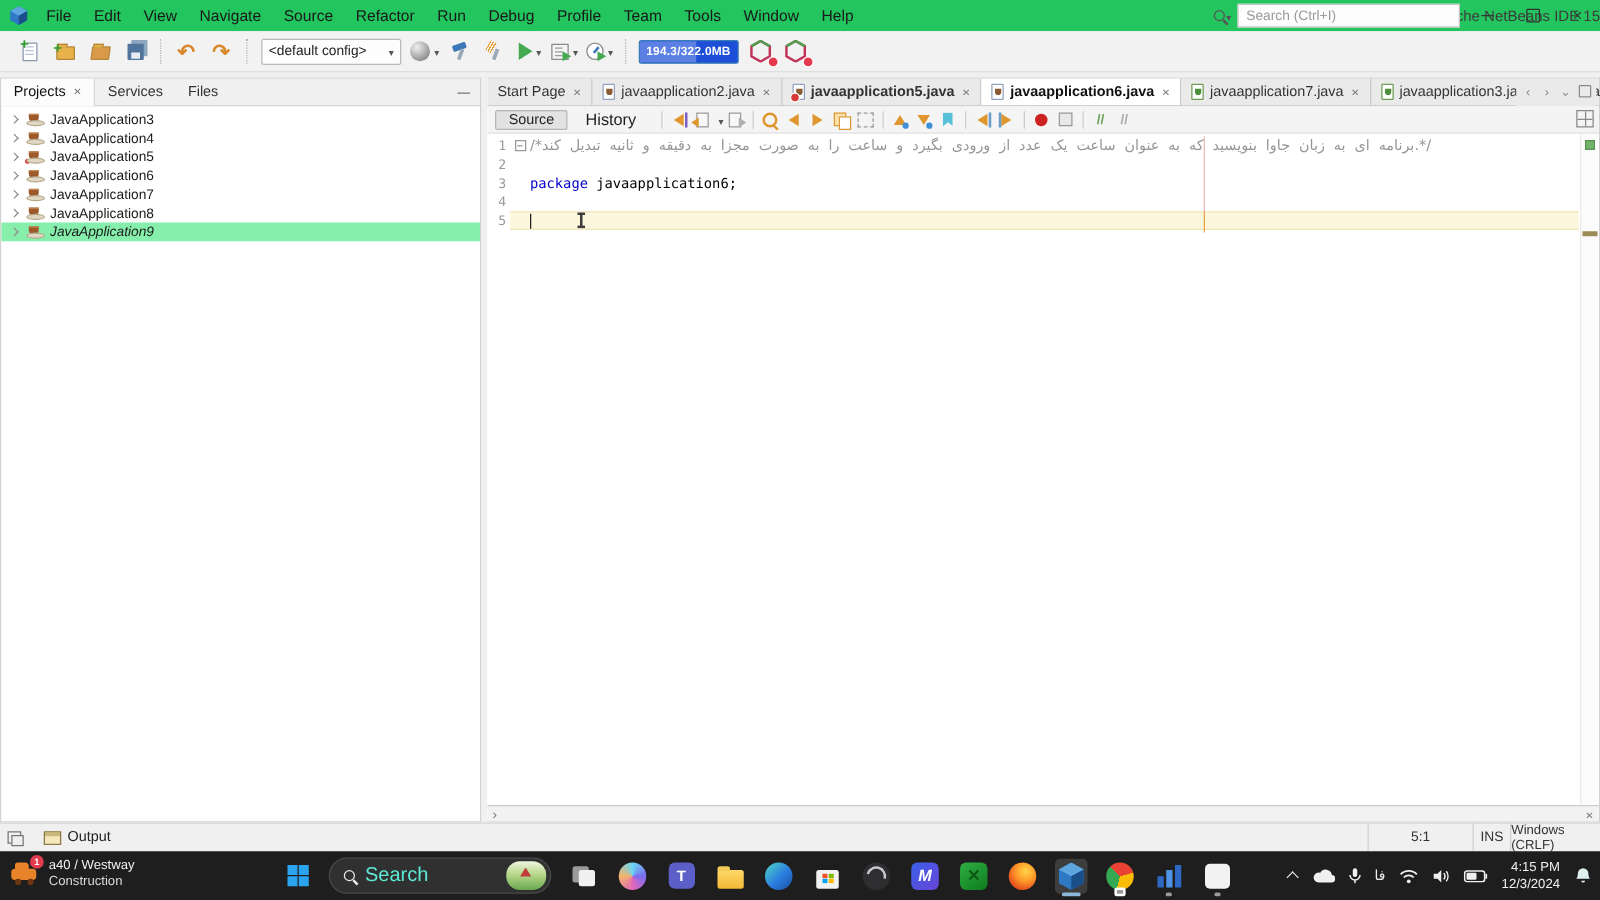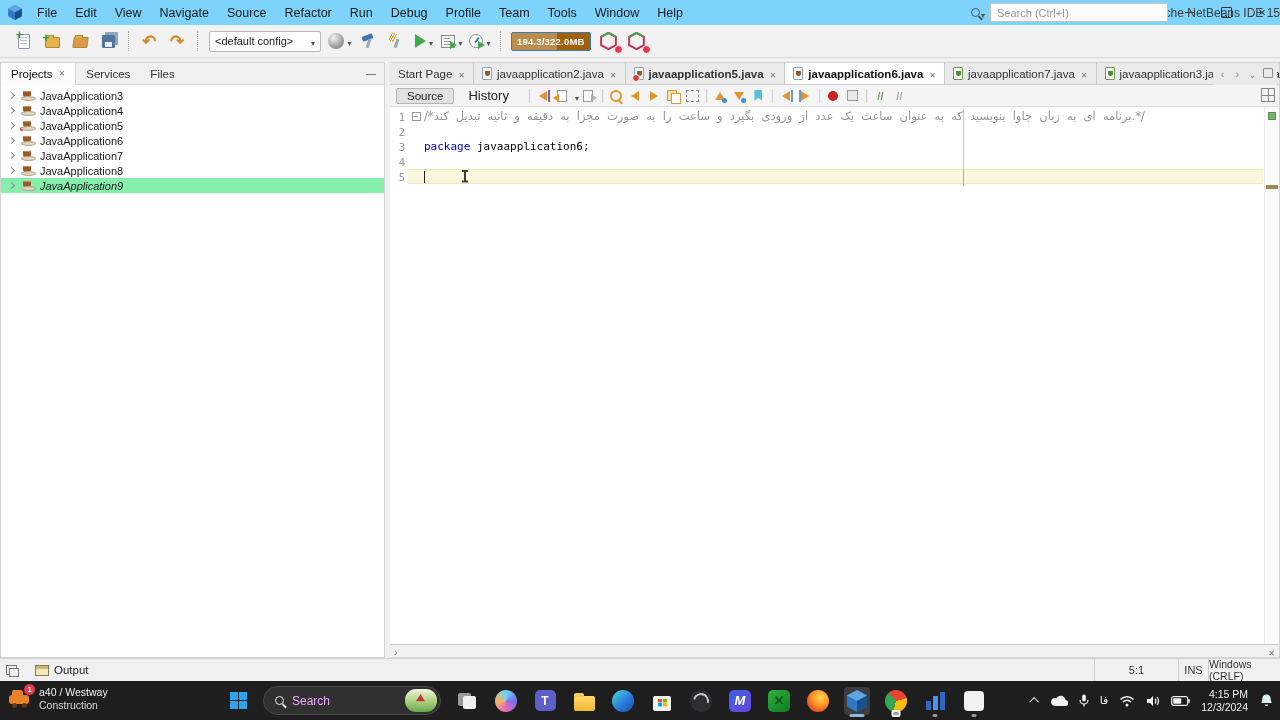--- a/index.html
+++ b/index.html
@@ -1,21 +1,21 @@
 <!DOCTYPE html>
 <html><head>
 <meta charset="utf-8">
 <style>
   * { margin:0; padding:0; box-sizing:border-box; }
   html,body { width:1280px; height:720px; overflow:hidden; }
   body { font-family:"Liberation Sans", sans-serif; background:#f0f0f0; position:relative; }
   #app { position:absolute; inset:0; width:1280px; height:720px; }
 
   
-  .titlebar { position:absolute; left:0; top:0; width:1280px; height:25px; background:#7dd3fc; display:flex; align-items:center; }
+  .titlebar { position:absolute; left:0; top:0; width:1280px; height:25px; background:#22c55e; display:flex; align-items:center; }
   .nb-logo { margin:0 6px 0 8px; display:flex; }
   .menu { display:flex; }
   .menu-item { font-size:12.5px; color:#1a1a1a; padding:4px 9px; cursor:default; }
   .win-title { position:absolute; left:0; right:0; text-align:right; font-size:12px; color:#3c3c3c; pointer-events:none; }
   .search-wrap { position:absolute; right:112px; top:3px; display:flex; align-items:center; }
   .mag { width:9px; height:9px; border:1.5px solid #555; border-radius:50%; position:relative; margin-right:1px; }
   .mag::after { content:""; position:absolute; width:5px; height:1.5px; background:#555; transform:rotate(45deg); right:-4px; bottom:-2px; }
   .mag-dd::after { content:"▾"; font-size:8px; color:#555; }
   .search-input { width:178px; height:19px; border:1px solid #c6c6c6; background:#fdfdfd; font-size:11px; padding:0 6px; color:#333; margin-left:5px; outline:none; font-family:"Liberation Sans",sans-serif; }
   .search-input::placeholder { color:#9a9a9a; }
@@ -45,21 +45,21 @@
   .ic-hammer { width:16px; height:16px; position:relative; }
   .ic-hammer::before { content:""; position:absolute; left:2px; top:2px; width:11px; height:5px; background:#3c77b8; border-radius:1px; transform:rotate(-20deg); }
   .ic-hammer::after { content:""; position:absolute; left:7px; top:6px; width:3px; height:9px; background:#9aa8b8; transform:rotate(20deg); }
   .ic-broom::before { content:""; position:absolute; right:-2px; top:0; width:6px; height:9px; background:repeating-linear-gradient(90deg,#e8a33d 0 1px,transparent 1px 2px); transform:rotate(30deg); }
   .ic-run { width:0; height:0; border-left:11px solid #44a94f; border-top:7px solid transparent; border-bottom:7px solid transparent; }
   .ic-debug { width:14px; height:13px; border:1px solid #8a8a8a; background:#f4f4f4; position:relative; }
   .ic-debug::before { content:""; position:absolute; left:2px; top:2px; width:6px; height:1px; background:#999; box-shadow:0 3px 0 #999, 0 6px 0 #999; }
   .ic-debug::after, .ic-gauge::after { content:""; position:absolute; right:-3px; bottom:-2px; width:0; height:0; border-left:7px solid #44a94f; border-top:4px solid transparent; border-bottom:4px solid transparent; }
   .ic-gauge { width:14px; height:14px; border:1px solid #8a8a8a; border-radius:50%; background:#fff; position:relative; }
   .ic-gauge::before { content:""; position:absolute; left:6px; top:2px; width:2px; height:6px; background:#3c77b8; transform:rotate(40deg); }
-  .memory-btn { height:19px; background:#a16207; border:1px solid #3a7cb8; border-radius:2px; display:flex; align-items:center; padding:0 5px; position:relative; overflow:hidden; margin:0 4px; }
+  .memory-btn { height:19px; background:#1d4ed8; border:1px solid #3a7cb8; border-radius:2px; display:flex; align-items:center; padding:0 5px; position:relative; overflow:hidden; margin:0 4px; }
   .memory-btn::before { content:""; position:absolute; left:0; top:0; bottom:0; width:58%; background:rgba(255,255,255,0.28); }
   .memory-label { font-size:9.5px; font-weight:bold; color:#fff; position:relative; letter-spacing:0.2px; }
   .ic-cube { position:relative; }
   .ic-cube svg { display:block; }
   .cube-badge::after { content:""; position:absolute; right:-2px; bottom:-1px; width:7px; height:7px; border-radius:50%; background:#e33a4e; border:1px solid #fff; }
 
   
   .workspace { position:absolute; left:0; top:58px; width:1280px; height:600px; background:#f0f0f0; }
 
   
@@ -175,21 +175,21 @@
   .widget-badge { position:absolute; right:-3px; top:-3px; width:11px; height:11px; border-radius:50%; background:#e33a4e; color:#fff; font-size:7.5px; font-weight:bold; display:flex; align-items:center; justify-content:center; z-index:2; }
   .widget-text .l1 { font-size:10.5px; color:#f0f0f0; line-height:13px; }
   .widget-text .l2 { font-size:10.5px; color:#d8d8d8; line-height:13px; }
   .tb-center { position:absolute; left:226px; top:0; height:39px; display:flex; align-items:center; gap:13px; }
   .start-btn { width:24px; height:24px; display:flex; align-items:center; justify-content:center; }
   .start-grid { width:17px; height:17px; display:grid; grid-template-columns:8px 8px; grid-template-rows:8px 8px; gap:1px; }
   .start-grid span { background:#2ba3ef; }
   .search-pill { width:178px; height:29px; border-radius:15px; background:#303030; border:1px solid #4a4a4a; display:flex; align-items:center; padding:0 3px 0 11px; }
   .pill-mag { width:9px; height:9px; border:1.5px solid #e8e8e8; border-radius:50%; position:relative; margin-right:8px; flex:none; }
   .pill-mag::after { content:""; position:absolute; width:5px; height:1.5px; background:#e8e8e8; transform:rotate(45deg); right:-4px; bottom:-2px; }
-  .pill-label { font-size:12px; color:#f0abfc; flex:1; }
+  .pill-label { font-size:16px; color:#5eead4; flex:1; }
   .pill-img { width:32px; height:23px; border-radius:11px; background:linear-gradient(180deg,#eef5e0 0%,#b8d88a 45%,#6aa84f 100%); position:relative; overflow:hidden; flex:none; }
   .pill-img::after { content:""; position:absolute; left:11px; top:5px; width:9px; height:9px; background:#c03a3a; clip-path:polygon(50% 0,100% 80%,0 80%); }
   .tb-app { position:relative; width:26px; height:28px; display:flex; align-items:center; justify-content:center; border-radius:4px; }
   .tb-app.running::after { content:""; position:absolute; bottom:-2px; left:50%; transform:translateX(-50%); width:5px; height:3px; border-radius:2px; background:#9a9a9a; }
   .tb-app.active { background:#3d3d3d; }
   .tb-app.active::after { content:""; position:absolute; bottom:-2px; left:50%; transform:translateX(-50%); width:15px; height:3px; border-radius:2px; background:#8cb8dc; }
   .app-task-view::before { content:""; width:13px; height:13px; background:#9a9a9a; border-radius:2px; position:absolute; left:4px; top:6px; }
   .app-task-view i { width:13px; height:13px; background:#f0f0f0; border-radius:2px; position:absolute; left:9px; top:9px; }
   .app-copilot::before { content:""; width:22px; height:22px; border-radius:50%; background:conic-gradient(#6bd5f2,#7a6cf0,#e467b8,#f2b46b,#6bd5f2); }
   .app-teams::before { content:""; width:21px; height:21px; border-radius:5px; background:#5b5fc7; position:absolute; }

